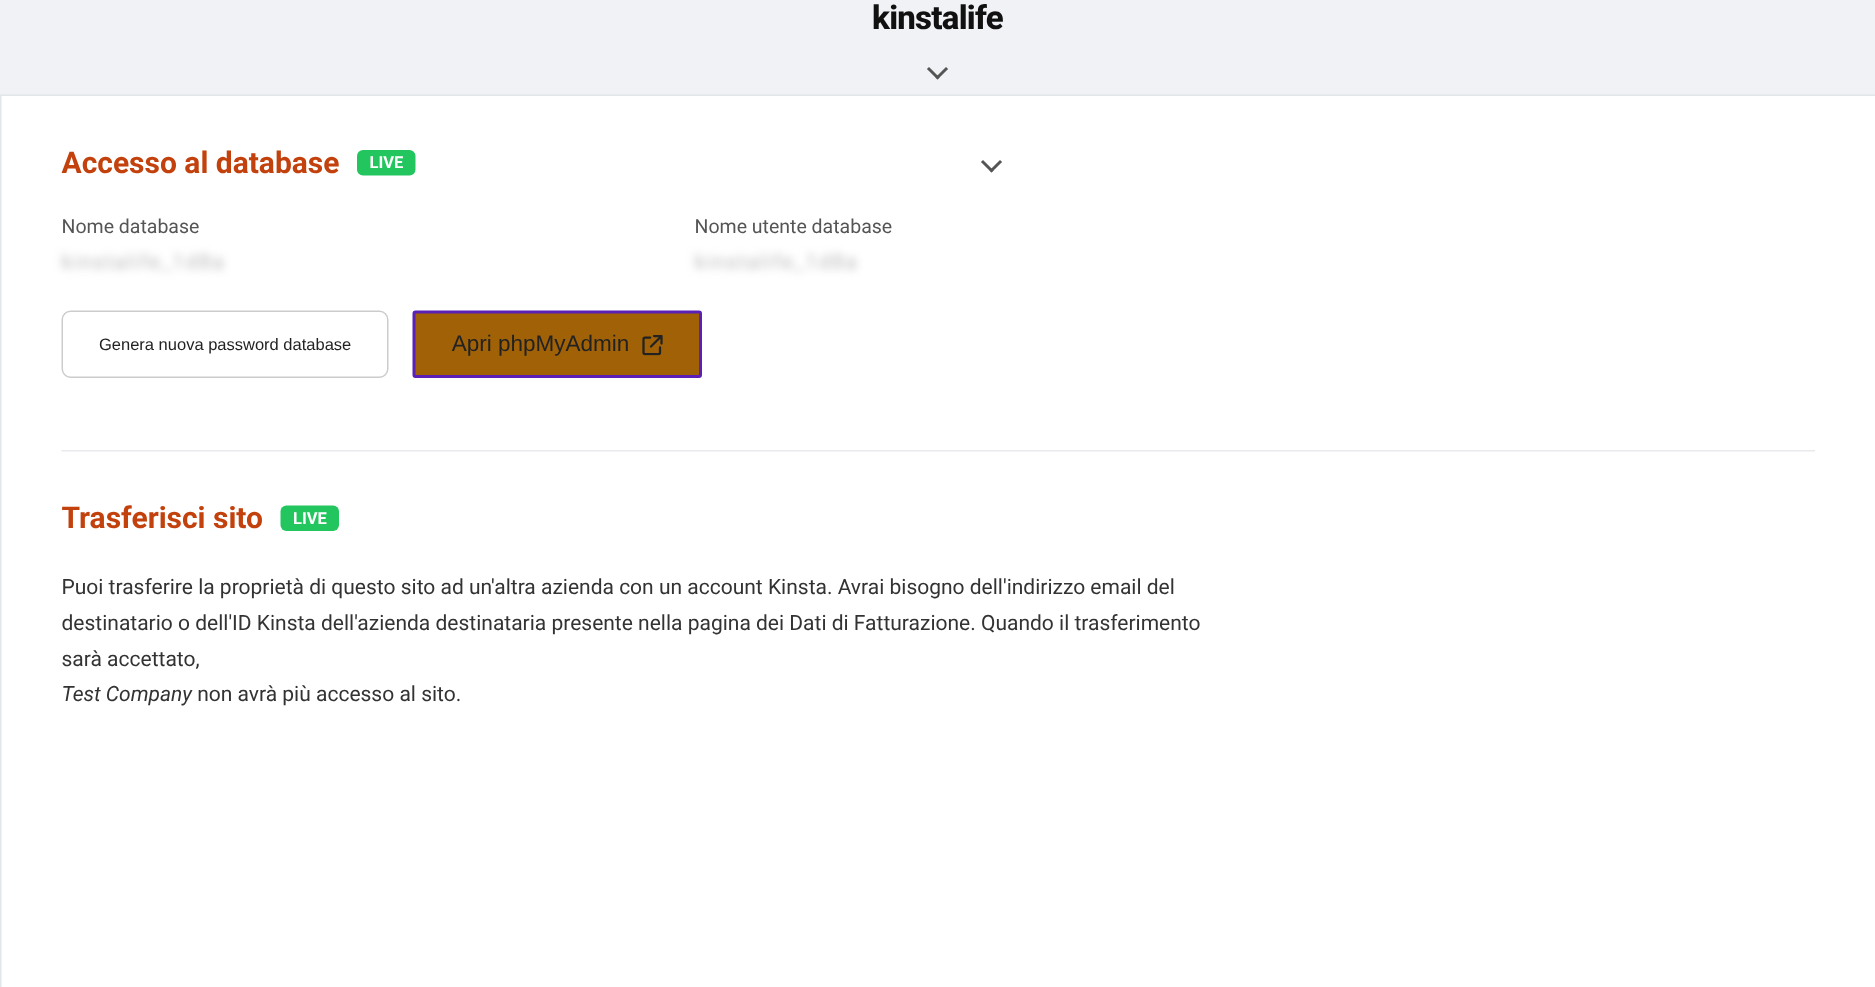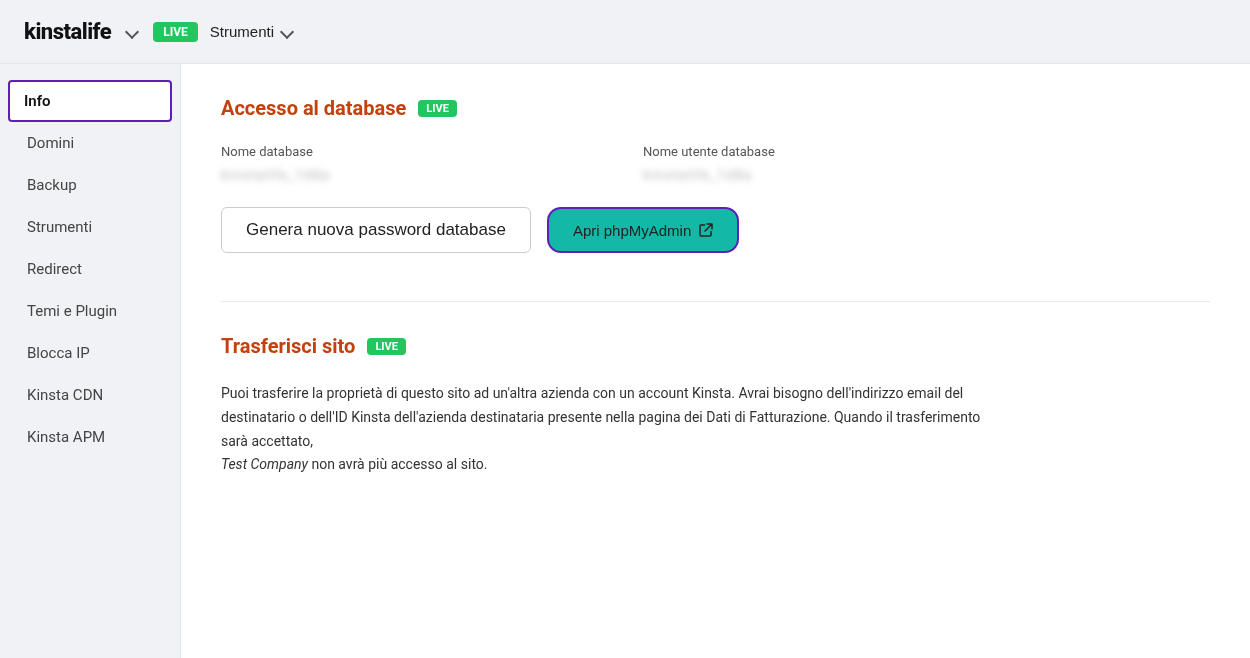--- a/index.html
+++ b/index.html
@@ -13,20 +13,21 @@
 
     
     .header {
       background: #f0f2f5;
       height: 64px;
       display: flex;
       align-items: center;
       padding: 0 24px;
       gap: 12px;
       border-bottom: 1px solid #e2e5ea;
+      flex-direction: column;
     }
     .logo {
       font-size: 22px;
       font-weight: 800;
       color: #111;
       letter-spacing: -0.5px;
     }
     .chevron-btn {
       background: none;
       border: none;
@@ -160,30 +161,30 @@
     .buttons-row {
       display: flex;
       gap: 16px;
       margin-top: 8px;
     }
     .btn-outline {
       padding: 12px 24px;
       border: 1px solid #ccc;
       border-radius: 6px;
       background: white;
-      font-size: 17px;
+      font-size: 11px;
       font-weight: 500;
       color: #222;
       cursor: pointer;
     }
     .btn-phpmyadmin {
       padding: 12px 24px;
       border: 2px solid #5b21b6;
-      border-radius: 14px;
-      background: #14b8a6;
+      border-radius: 2px;
+      background: #a16207;
       font-size: 15px;
       font-weight: 500;
       color: #222;
       cursor: pointer;
       display: flex;
       align-items: center;
       gap: 8px;
     }
     .external-link-icon {
       display: inline-block;
@@ -219,31 +220,20 @@
   </button>
   <span class="live-badge">LIVE</span>
   <button class="ambiente-btn">
     <span>Strumenti</span>
     <span class="chevron-down"></span>
   </button>
 </div>
 
 <div class="layout">
 
-  <nav class="sidebar">
-    <a class="sidebar-item active">Info</a>
-    <a class="sidebar-item">Domini</a>
-    <a class="sidebar-item">Backup</a>
-    <a class="sidebar-item">Strumenti</a>
-    <a class="sidebar-item">Redirect</a>
-    <a class="sidebar-item">Temi e Plugin</a>
-    <a class="sidebar-item">Blocca IP</a>
-    <a class="sidebar-item">Kinsta CDN</a>
-    <a class="sidebar-item">Kinsta APM</a>
-  </nav>
 
   <main class="main-content">
 
     <section class="section">
       <div class="section-header">
         <h2 class="section-title">Accesso al database</h2>
         <span class="live-badge-small">LIVE</span>
       </div>
 
       <div class="fields-row">

